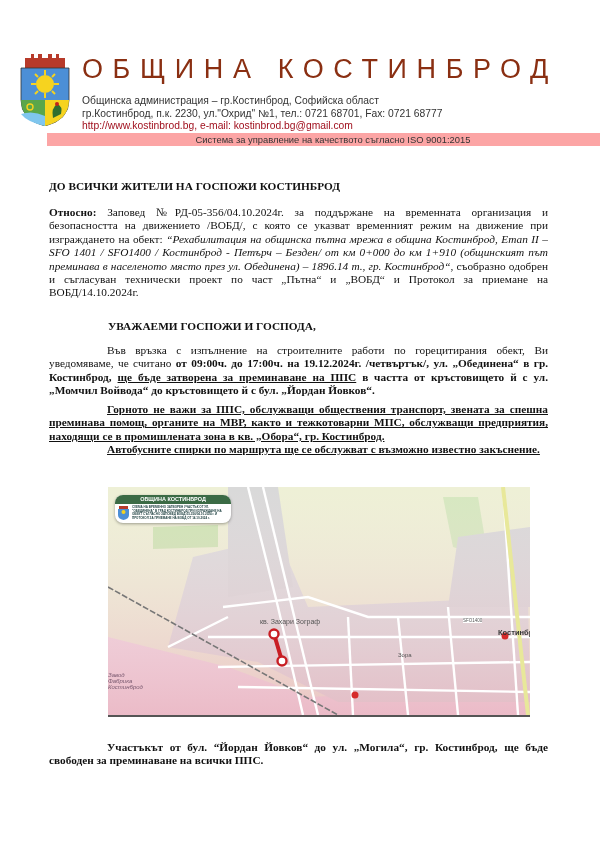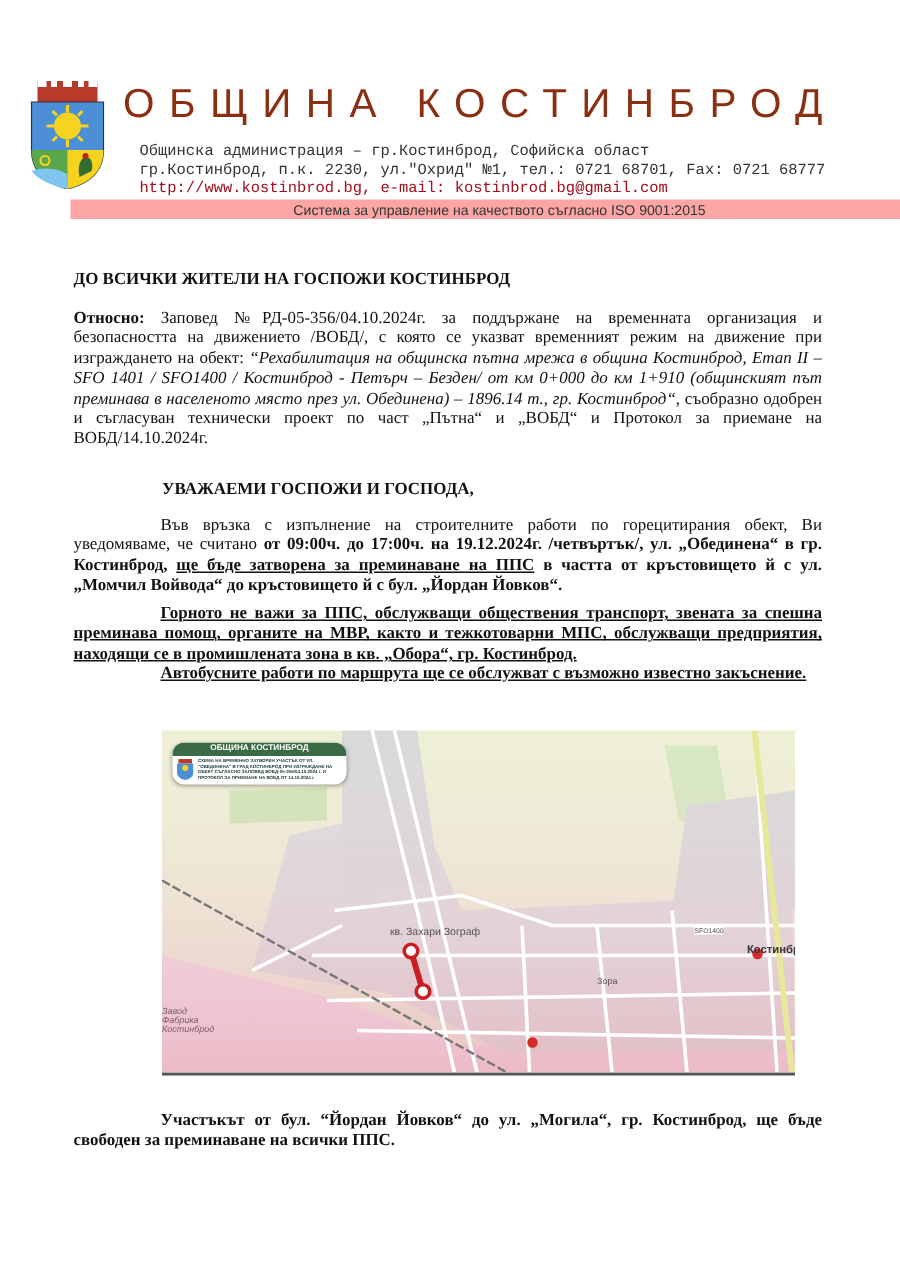--- a/index.html
+++ b/index.html
@@ -1,21 +1,21 @@
 <!DOCTYPE html>
 <html><head>
 <meta charset="utf-8">
 <style>
   html, body { margin: 0; padding: 0; background: #ffffff; }
   body { width: 600px; height: 848px; position: relative; overflow: hidden; font-family: "Liberation Serif", serif; color: #111; }
 
   
   .logo { position: absolute; left: 17px; top: 54px; width: 56px; height: 72px; }
   .org-title { position: absolute; left: 82px; top: 54px; font-family: "Liberation Sans", sans-serif; font-size: 27px; color: #8a2f12; letter-spacing: 9.6px; white-space: nowrap; }
-  .hdr-line { position: absolute; left: 93px; font-family: Liberation Mono, monospace; font-size: 10.3px; color: #333; white-space: nowrap; }
+  .hdr-line { position: absolute; left: 82px; font-family: Liberation Sans, sans-serif; font-size: 10.3px; color: #333; white-space: nowrap; }
   .hdr-line.l1 { top: 95px; }
   .hdr-line.l2 { top: 108px; }
   .hdr-line.l3 { top: 120px; color: #a0101e; }
   .iso-bar { position: absolute; left: 15px; top: 133px; width: 572px; height: 13px; background: #fca5a5; font-family: "Liberation Sans", sans-serif; font-size: 9.4px; color: #333; text-align: center; line-height: 13px; margin-left: 32px; }
 
   
   .doc { position: absolute; left: 49px; width: 499px; font-size: 11.3px; line-height: 13.4px; text-align: justify; }
   .heading-all { top: 180px; font-weight: bold; }
   .subject { top: 206px; }
   .greet { position: absolute; left: 108px; top: 320px; font-weight: bold; font-size: 11.3px; }
@@ -79,21 +79,21 @@
   <b>Относно:</b><span> Заповед №РД-05-356/04.10.2024г. за поддържане на временната организация и безопасността на движението /ВОБД/, с която се указват временният режим на движение при изграждането на обект: </span><i>“Рехабилитация на общинска пътна мрежа в община Костинброд, Етап II – SFO 1401 / SFO1400 / Костинброд - Петърч – Безден/ от км 0+000 до км 1+910 (общинският път преминава в населеното място през ул. Обединена) – 1896.14 т., гр. Костинброд“</i><span>, съобразно одобрен и съгласуван технически проект по част „Пътна“ и „ВОБД“ и Протокол за приемане на ВОБД/14.10.2024г.</span>
 </div>
 
 <div class="greet">УВАЖАЕМИ ГОСПОЖИ И ГОСПОДА,</div>
 
 <div class="doc par1">
   <span>Във връзка с изпълнение на строителните работи по горецитирания обект, Ви уведомяваме, че считано </span><b>от 09:00ч. до 17:00ч. на 19.12.2024г. /четвъртък/, ул. „Обединена“ в гр. Костинброд, </b><b><u>ще бъде затворена за преминаване на ППС</u></b><b> в частта от кръстовището й с ул. „Момчил Войвода“ до кръстовището й с бул. „Йордан Йовков“.</b>
 </div>
 
 <div class="doc par2">Горното не важи за ППС, обслужващи обществения транспорт, звената за спешна преминава помощ, органите на МВР, както и тежкотоварни МПС, обслужващи предприятия, находящи се в промишлената зона в кв. „Обора“, гр. Костинброд.</div>
-<div class="doc par3">Автобусните работи по маршрута ще се обслужват с възможно известно закъснение.</div>
+<div class="doc par3">Автобусните спирки по маршрута ще се обслужват с възможно известно закъснение.</div>
 
 <div class="map">
   <svg width="422" height="228" viewBox="0 0 422 228">
     <defs>
       <linearGradient id="pinkfade" x1="0" y1="0" x2="0" y2="1">
         <stop offset="0" stop-color="#f3dfe6" stop-opacity="0"></stop>
         <stop offset="1" stop-color="#e8aab8" stop-opacity="0.9"></stop>
       </linearGradient>
     </defs>
     <rect width="422" height="228" fill="#eef0d6"></rect>

